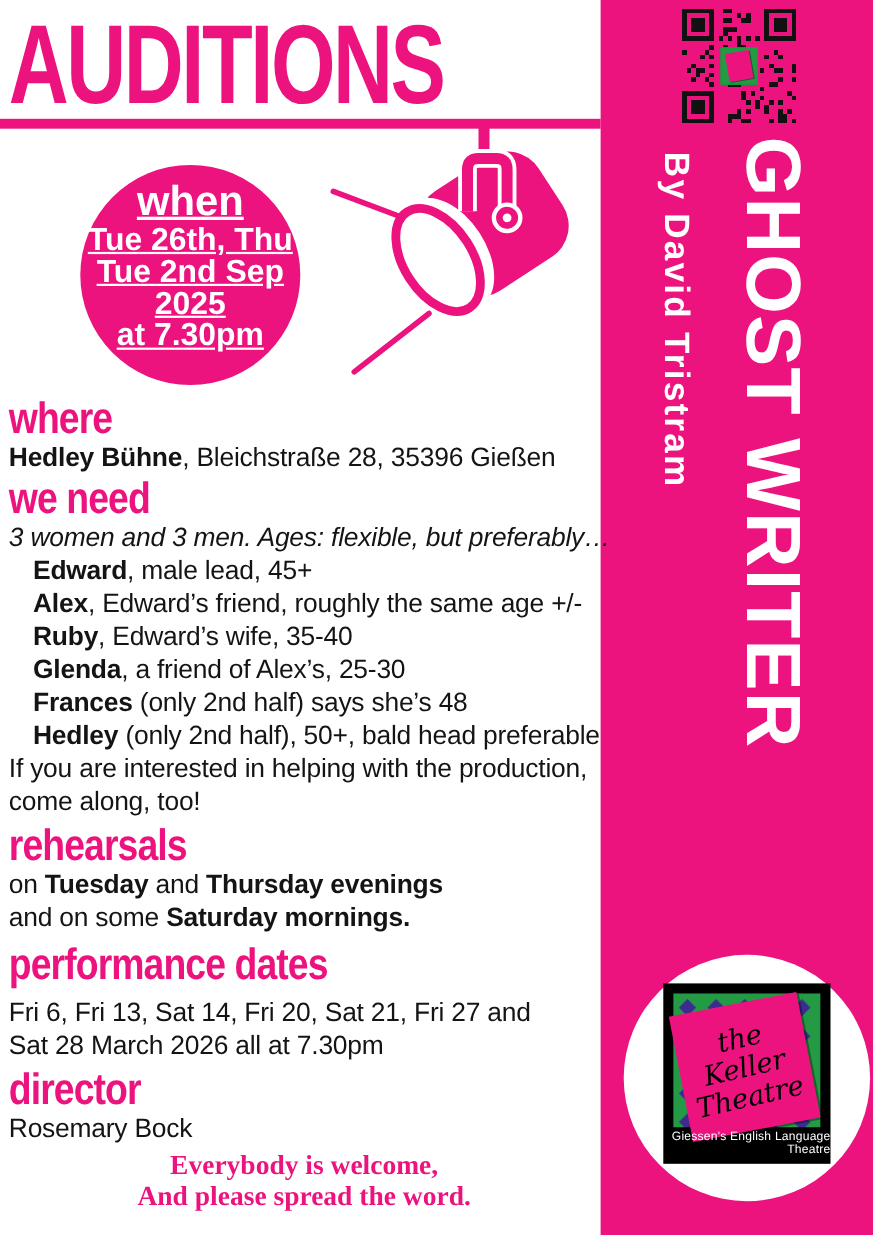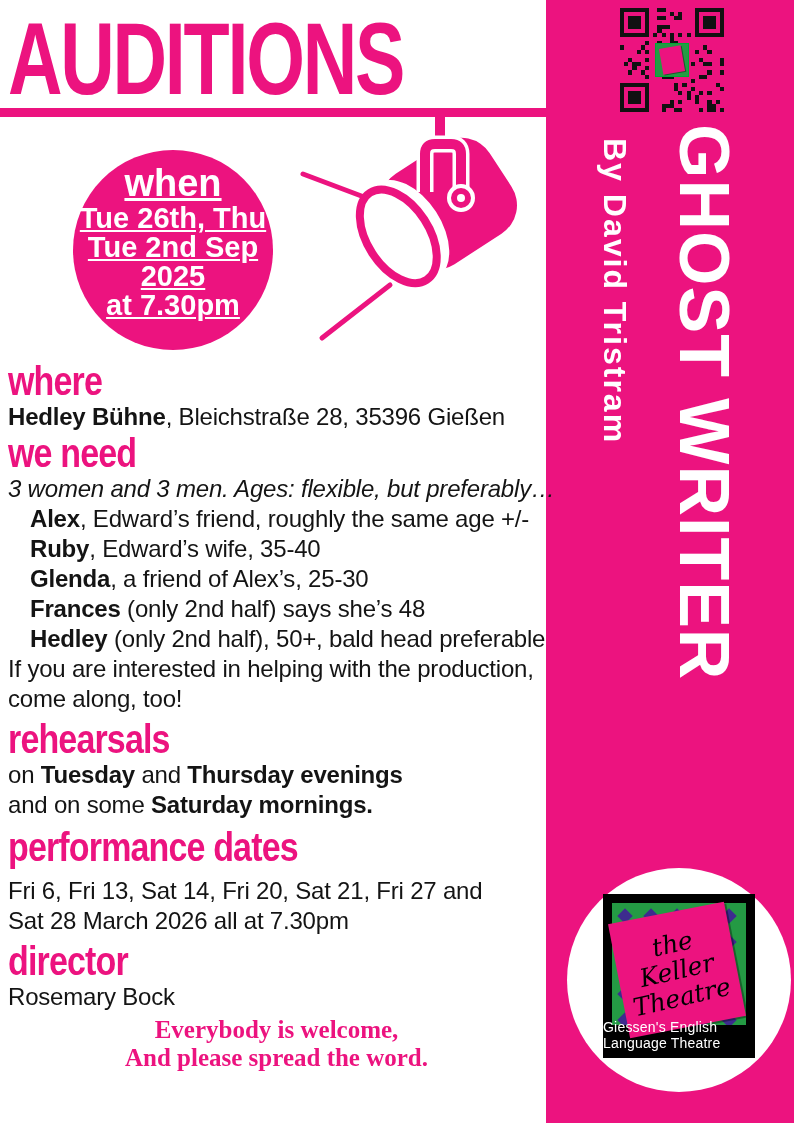--- a/index.html
+++ b/index.html
@@ -54,22 +54,22 @@
   
   .logo-circle{position:absolute;left:567px;top:868px;width:224px;height:224px;border-radius:50%;
            background:#fff;}
   .logo-box{position:absolute;left:36px;top:26px;width:152px;height:164px;background:#000;}
   .logo-green{position:absolute;left:9px;top:9px;}
   .logo-pink-square{position:absolute;left:15px;top:18px;width:118px;height:116px;background:var(--pink);
            transform:rotate(-11deg);box-shadow:2px 2px 0 rgba(0,0,0,.35);
            display:flex;flex-direction:column;justify-content:center;align-items:center;}
   .logo-script{font-family:"DejaVu Serif",serif;font-style:italic;color:#000;
            font-size:25px;line-height:27px;transform:rotate(-2deg);}
-  .logo-caption{position:absolute;left:0;bottom:7px;width:100%;text-align:left;color:#fff;
-           font-size:14px;letter-spacing:.2px;}
+  .logo-caption{position:absolute;left:0;bottom:7px;width:100%;text-align:right;color:#fff;
+           font-size:11px;letter-spacing:.2px;}
 </style>
 </head>
 <body>
 
 <div class="page">
 
   <aside class="band"></aside>
 
   <h1 class="title">AUDITIONS</h1>
   <div class="rule"></div>
@@ -100,20 +100,21 @@
     <circle cx="166" cy="86" r="4" fill="#fff"></circle>
   </svg>
 
   <section class="col">
     <h2>where</h2>
     <p><b>Hedley Bühne</b><span>, Bleichstraße 28, 35396 Gießen</span></p>
 
     <h2>we need</h2>
     <p class="italic">3 women and 3 men. Ages: flexible, but preferably…</p>
 
+    <p class="role"><b>Edward</b><span>, male lead, 45+</span></p>
     <p class="role"><b>Alex</b><span>, Edward’s friend, roughly the same age +/-</span></p>
     <p class="role"><b>Ruby</b><span>, Edward’s wife, 35-40</span></p>
     <p class="role"><b>Glenda</b><span>, a friend of Alex’s, 25-30</span></p>
     <p class="role"><b>Frances</b><span> (only 2nd half) says she’s 48</span></p>
     <p class="role"><b>Hedley</b><span> (only 2nd half), 50+, bald head preferable</span></p>
 
     <p>If you are interested in helping with the production,</p>
     <p>come along, too!</p>
 
     <h2 class="mt4">rehearsals</h2>

